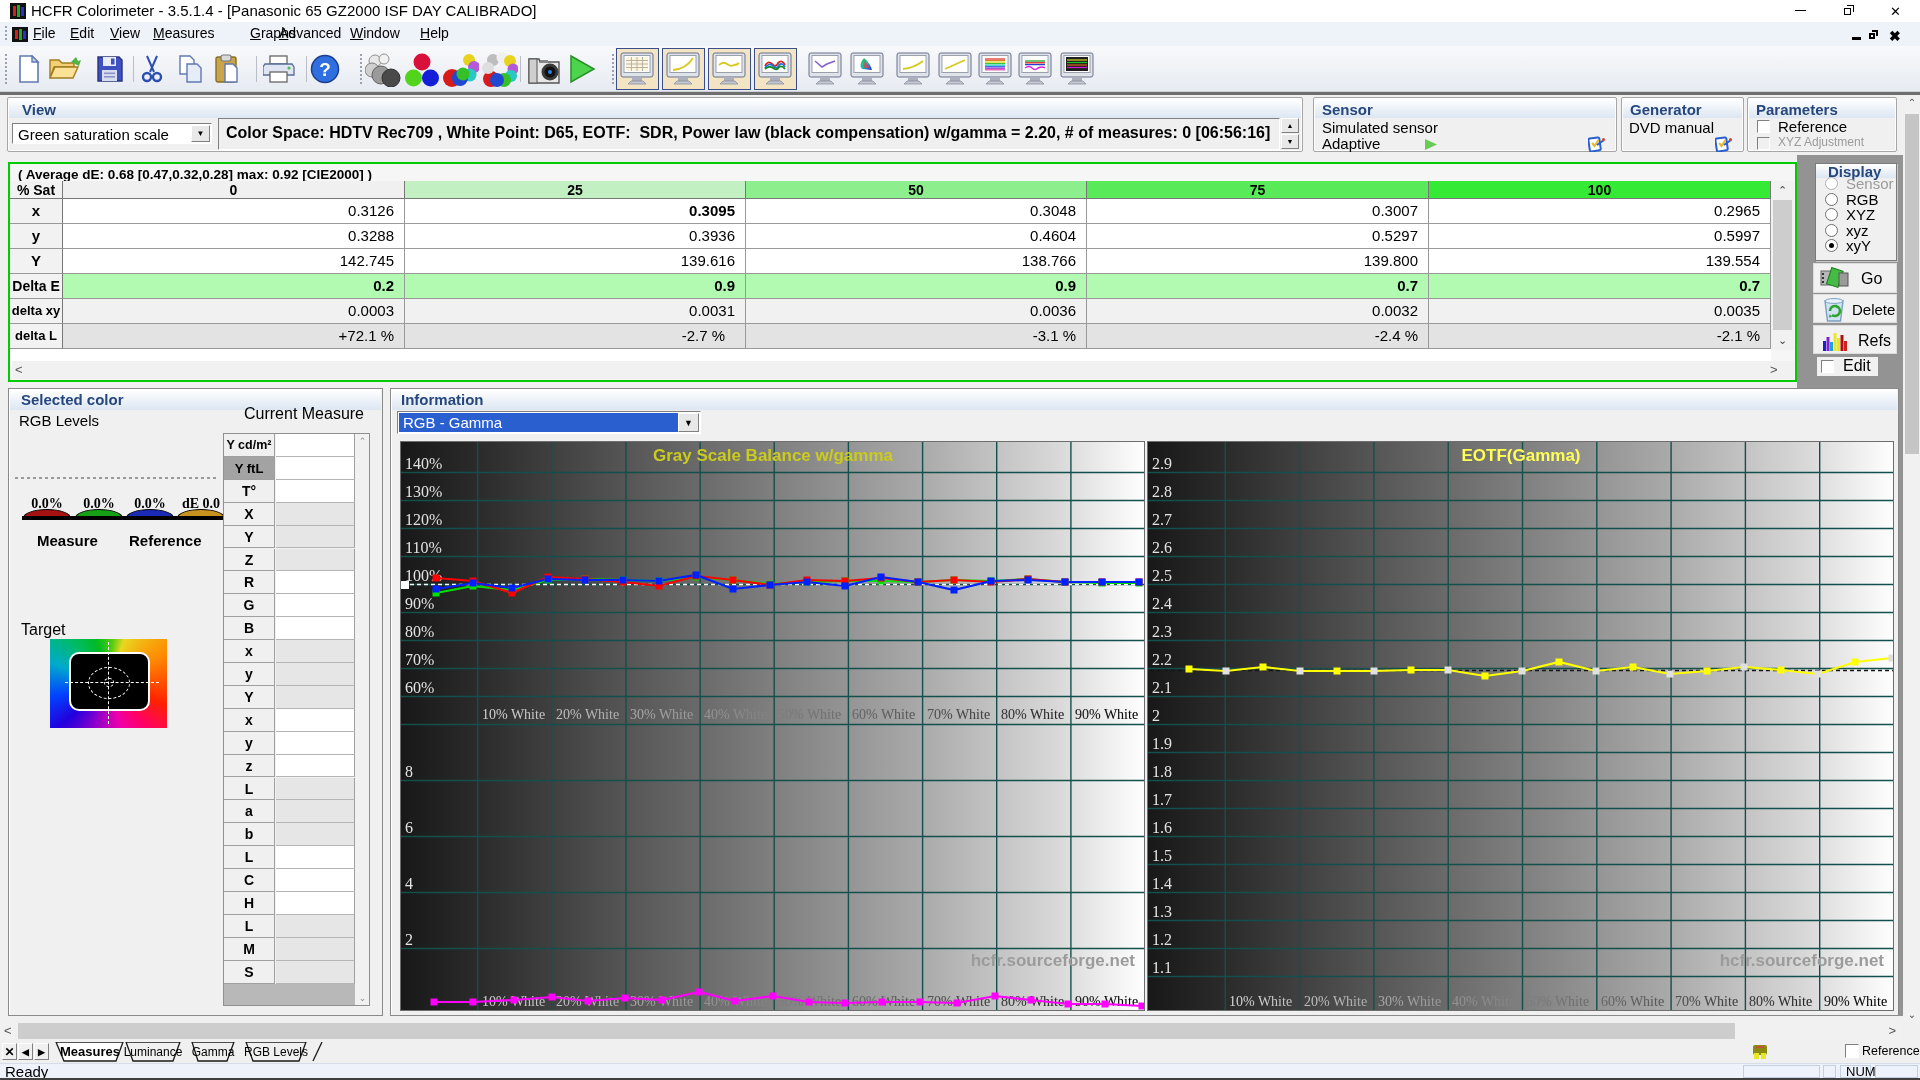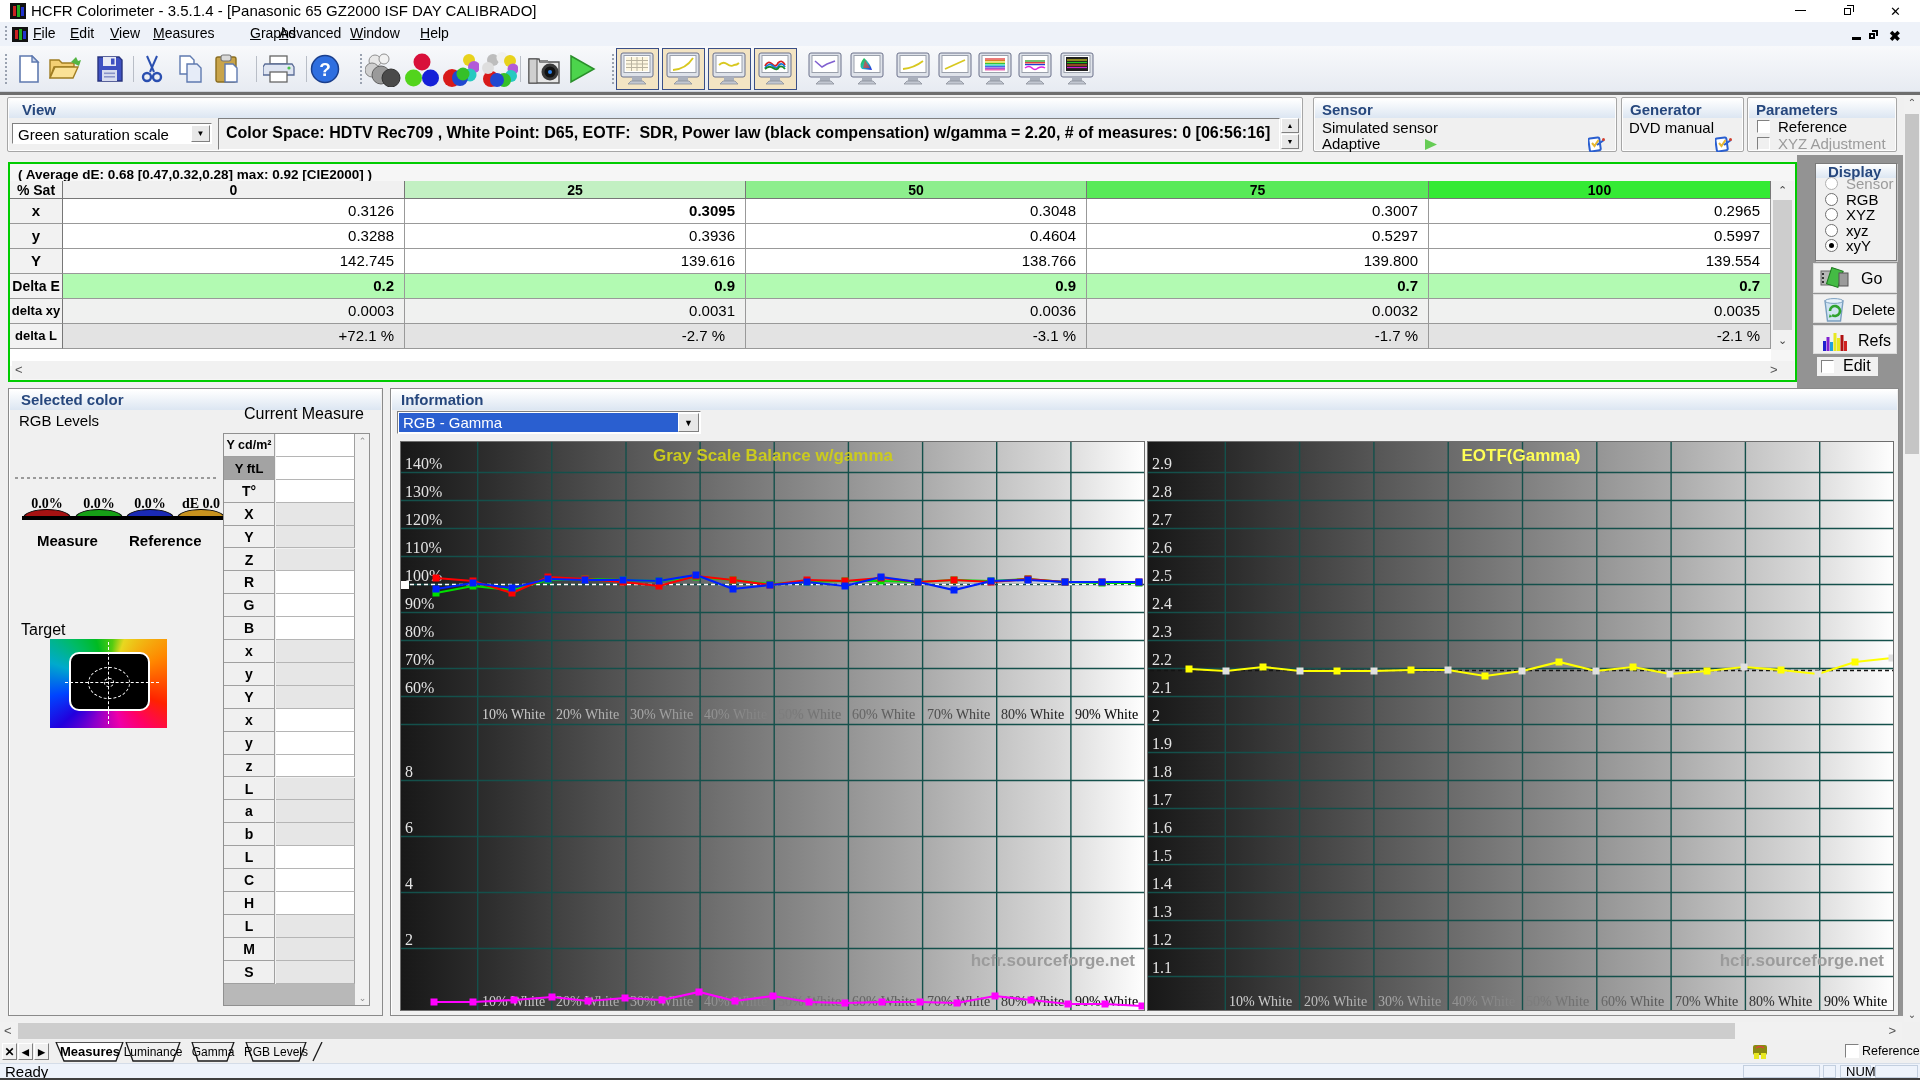--- a/index.html
+++ b/index.html
@@ -333,21 +333,21 @@
         <circle cx="15.5" cy="4.5" r="1.5" fill="#d04030"></circle>
       </svg>
   </div>
 
   <div class="gb" style="left:1747px;top:2px;width:150px;height:55px;">
     <div class="gbh"></div>
     <span class="gbt abs" style="left:8px;top:3px;">Parameters</span>
     <div class="abs sunk" style="left:9px;top:22px;width:13px;height:13px;background:#fff;"></div>
     <span class="abs" style="left:30px;top:20px;font-size:15px;">Reference</span>
     <div class="abs sunk" style="left:9px;top:39px;width:13px;height:13px;background:#f0f0f0;"></div>
-    <span class="abs" style="left:30px;top:37px;font-size:15px;color:#9b9b9b;">XYZ Adjustment</span>
+    <span class="abs" style="left:30px;top:37px;font-size:12px;color:#9b9b9b;">XYZ Adjustment</span>
   </div>
 
   <div class="abs" style="left:1797px;top:60px;width:106px;height:861px;background:#939393;"></div>
 
   <div class="abs" style="left:8px;top:67px;width:1789px;height:220px;background:#f6f6f6;border:2px solid #00cc00;">
     <span class="abs" style="left:8px;top:3px;font-size:13.5px;font-weight:bold;">( Average dE: 0.68 [0.47,0.32,0.28] max: 0.92 [CIE2000] )</span>
     <div id="dtable" class="abs" style="left:0px;top:17px;width:1761px;height:180px;">
         <div class="abs" style="left:0px;top:0;width:53px;height:18px;background:#f2f2f2;border-right:1px solid #777;border-bottom:1px solid #777;font-weight:bold;font-size:14px;text-align:center;line-height:18px;">% Sat</div>
         <div class="abs" style="left:53px;top:0;width:342px;height:18px;background:#f0f0f0;border-right:1px solid #777;border-bottom:1px solid #777;font-weight:bold;font-size:14px;text-align:center;line-height:18px;">0</div>
         <div class="abs" style="left:395px;top:0;width:341px;height:18px;background:#c2f0c2;border-right:1px solid #777;border-bottom:1px solid #777;font-weight:bold;font-size:14px;text-align:center;line-height:18px;">25</div>
@@ -381,21 +381,21 @@
         <div class="abs" style="left:0;top:118px;width:53px;height:25px;background:#f2f2f2;border-right:1px solid #777;border-bottom:1px solid #999;font-weight:bold;font-size:13px;text-align:center;line-height:24px;white-space:nowrap;">delta xy</div>
         <div class="abs" style="left:53px;top:118px;width:342px;height:25px;background:#f0f1f0;border-right:1px solid #999;border-bottom:1px solid #999;font-weight:normal;font-size:15px;text-align:right;line-height:24px;padding-right:10px;">0.0003</div>
         <div class="abs" style="left:395px;top:118px;width:341px;height:25px;background:#f0f1f0;border-right:1px solid #999;border-bottom:1px solid #999;font-weight:normal;font-size:15px;text-align:right;line-height:24px;padding-right:10px;">0.0031</div>
         <div class="abs" style="left:736px;top:118px;width:341px;height:25px;background:#f0f1f0;border-right:1px solid #999;border-bottom:1px solid #999;font-weight:normal;font-size:15px;text-align:right;line-height:24px;padding-right:10px;">0.0036</div>
         <div class="abs" style="left:1077px;top:118px;width:342px;height:25px;background:#f0f1f0;border-right:1px solid #999;border-bottom:1px solid #999;font-weight:normal;font-size:15px;text-align:right;line-height:24px;padding-right:10px;">0.0032</div>
         <div class="abs" style="left:1419px;top:118px;width:342px;height:25px;background:#f0f1f0;border-right:1px solid #999;border-bottom:1px solid #999;font-weight:normal;font-size:15px;text-align:right;line-height:24px;padding-right:10px;">0.0035</div>
         <div class="abs" style="left:0;top:143px;width:53px;height:25px;background:#f2f2f2;border-right:1px solid #777;border-bottom:1px solid #999;font-weight:bold;font-size:13px;text-align:center;line-height:24px;white-space:nowrap;">delta L</div>
         <div class="abs" style="left:53px;top:143px;width:342px;height:25px;background:#e3e3e3;border-right:1px solid #999;border-bottom:1px solid #999;font-weight:normal;font-size:15px;text-align:right;line-height:24px;padding-right:10px;">+72.1 %</div>
         <div class="abs" style="left:395px;top:143px;width:341px;height:25px;background:#e3e3e3;border-right:1px solid #999;border-bottom:1px solid #999;font-weight:normal;font-size:15px;text-align:right;line-height:24px;padding-right:20px;">-2.7 %</div>
         <div class="abs" style="left:736px;top:143px;width:341px;height:25px;background:#e3e3e3;border-right:1px solid #999;border-bottom:1px solid #999;font-weight:normal;font-size:15px;text-align:right;line-height:24px;padding-right:10px;">-3.1 %</div>
-        <div class="abs" style="left:1077px;top:143px;width:342px;height:25px;background:#e3e3e3;border-right:1px solid #999;border-bottom:1px solid #999;font-weight:normal;font-size:15px;text-align:right;line-height:24px;padding-right:10px;">-1.7 %</div>
+        <div class="abs" style="left:1077px;top:143px;width:342px;height:25px;background:#e3e3e3;border-right:1px solid #999;border-bottom:1px solid #999;font-weight:normal;font-size:15px;text-align:right;line-height:24px;padding-right:10px;">-2.4 %</div>
         <div class="abs" style="left:1419px;top:143px;width:342px;height:25px;background:#e3e3e3;border-right:1px solid #999;border-bottom:1px solid #999;font-weight:normal;font-size:15px;text-align:right;line-height:24px;padding-right:10px;">-2.1 %</div>
         <div class="abs" style="left:0;top:168px;width:1761px;height:17px;background:#ffffff;"></div>
       </div>
 
     <div class="abs" style="left:1761px;top:17px;width:23px;height:169px;background:#f1f1f1;">
       <div class="abs" style="left:0;top:0;width:23px;height:18px;text-align:center;font-size:11px;color:#444;line-height:18px;">⌃</div>
       <div class="abs" style="left:0;bottom:0;width:23px;height:18px;text-align:center;font-size:11px;color:#444;line-height:16px;">⌄</div>
       <div class="abs" style="left:2px;top:19px;width:19px;height:130px;background:#cdcdcd;"></div>
     </div>
 

